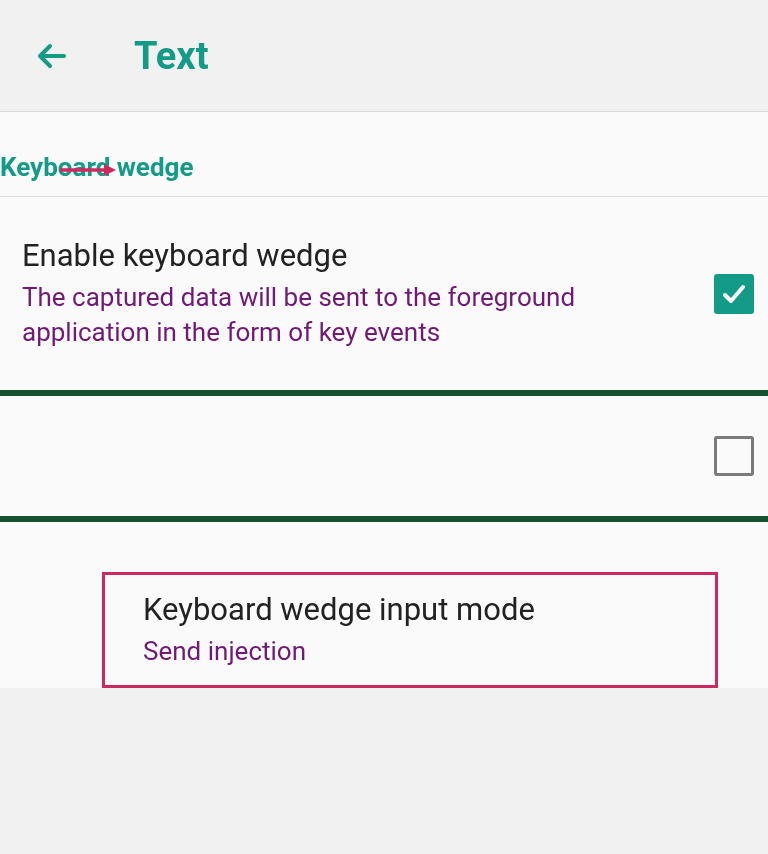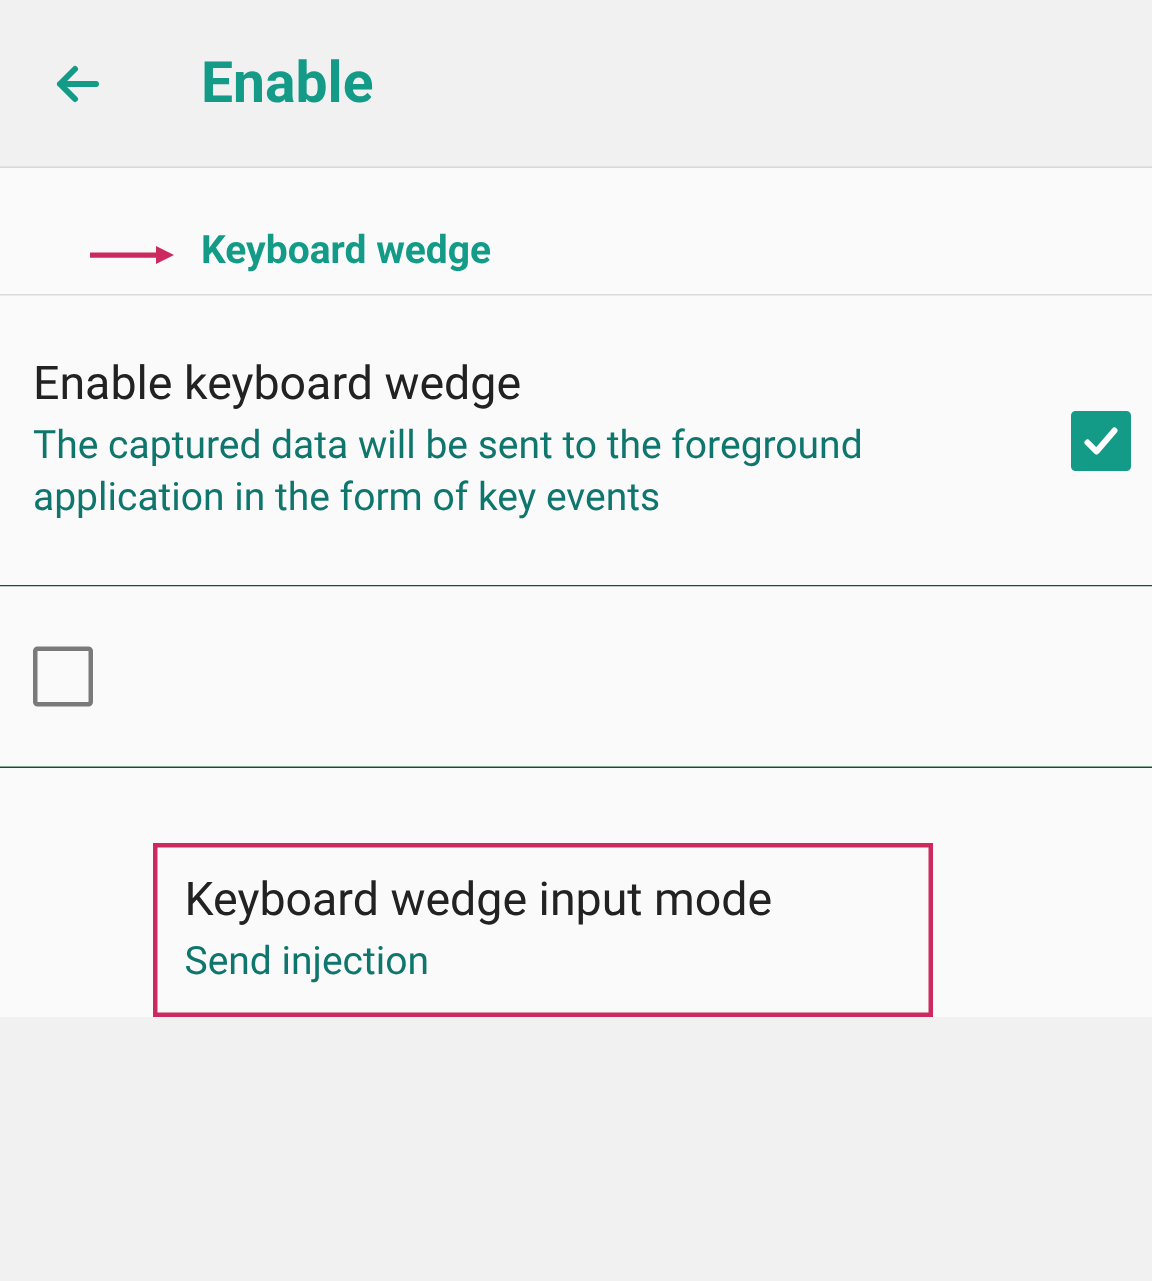--- a/index.html
+++ b/index.html
@@ -41,41 +41,41 @@
     }
     .pointer-arrow {
       position: absolute;
       left: 60px;
       top: 50px;
     }
     .section-header-label {
       color: #139b87;
       font-size: 26px;
       font-weight: 700;
-      margin-left: 134px;
     }
     .pref {
       background: #fafafa;
-      border-bottom: 1px solid #14532d;
+      border-bottom: 6px solid #14532d;
       padding: 40px 14px 40px 22px;
       display: flex;
       align-items: center;
+      justify-content: flex-end;
     }
     .pref-texts {
       flex: 1;
       padding-right: 20px;
     }
     .pref-title {
       font-size: 31px;
       color: #222;
       margin-bottom: 6px;
     }
     .pref-desc {
       font-size: 26px;
-      color: #0f766e;
+      color: #701a75;
       line-height: 1.35;
     }
     .checkbox {
       width: 40px;
       height: 40px;
       border: 3px solid #7a7a7a;
       border-radius: 3px;
       display: flex;
       align-items: center;
       justify-content: center;
@@ -85,36 +85,36 @@
     .checkbox.checked {
       background: #139b87;
       border-color: #139b87;
     }
     .highlight-container {
       background: #fafafa;
       padding-top: 50px;
     }
     .highlight-box {
       margin-left: 102px;
-      width: 520px;
+      width: 616px;
       border: 3px solid #cc2a5f;
-      padding: 16px 18px;
+      padding: 16px 38px;
       cursor: pointer;
     }
   </style>
 </head>
 <body>
 
 <div class="appbar">
   <div class="back-btn">
     <svg width="36" height="36" viewBox="0 0 36 36">
       <path d="M 30 18 L 6 18 M 6 18 L 16 8 M 6 18 L 16 28" stroke="#139b87" stroke-width="4" fill="none" stroke-linecap="round" stroke-linejoin="round"></path>
     </svg>
   </div>
-  <div class="appbar-title">Enable</div>
+  <div class="appbar-title">Text</div>
 </div>
 
 <div class="section-header-wrap">
   <svg class="pointer-arrow" width="56" height="16" viewBox="0 0 56 16">
     <line x1="0" y1="8" x2="46" y2="8" stroke="#cc2a5f" stroke-width="3.5"></line>
     <path d="M 44 2 L 56 8 L 44 14 Z" fill="#cc2a5f"></path>
   </svg>
   <div class="section-header-label">Keyboard wedge</div>
 </div>
 

